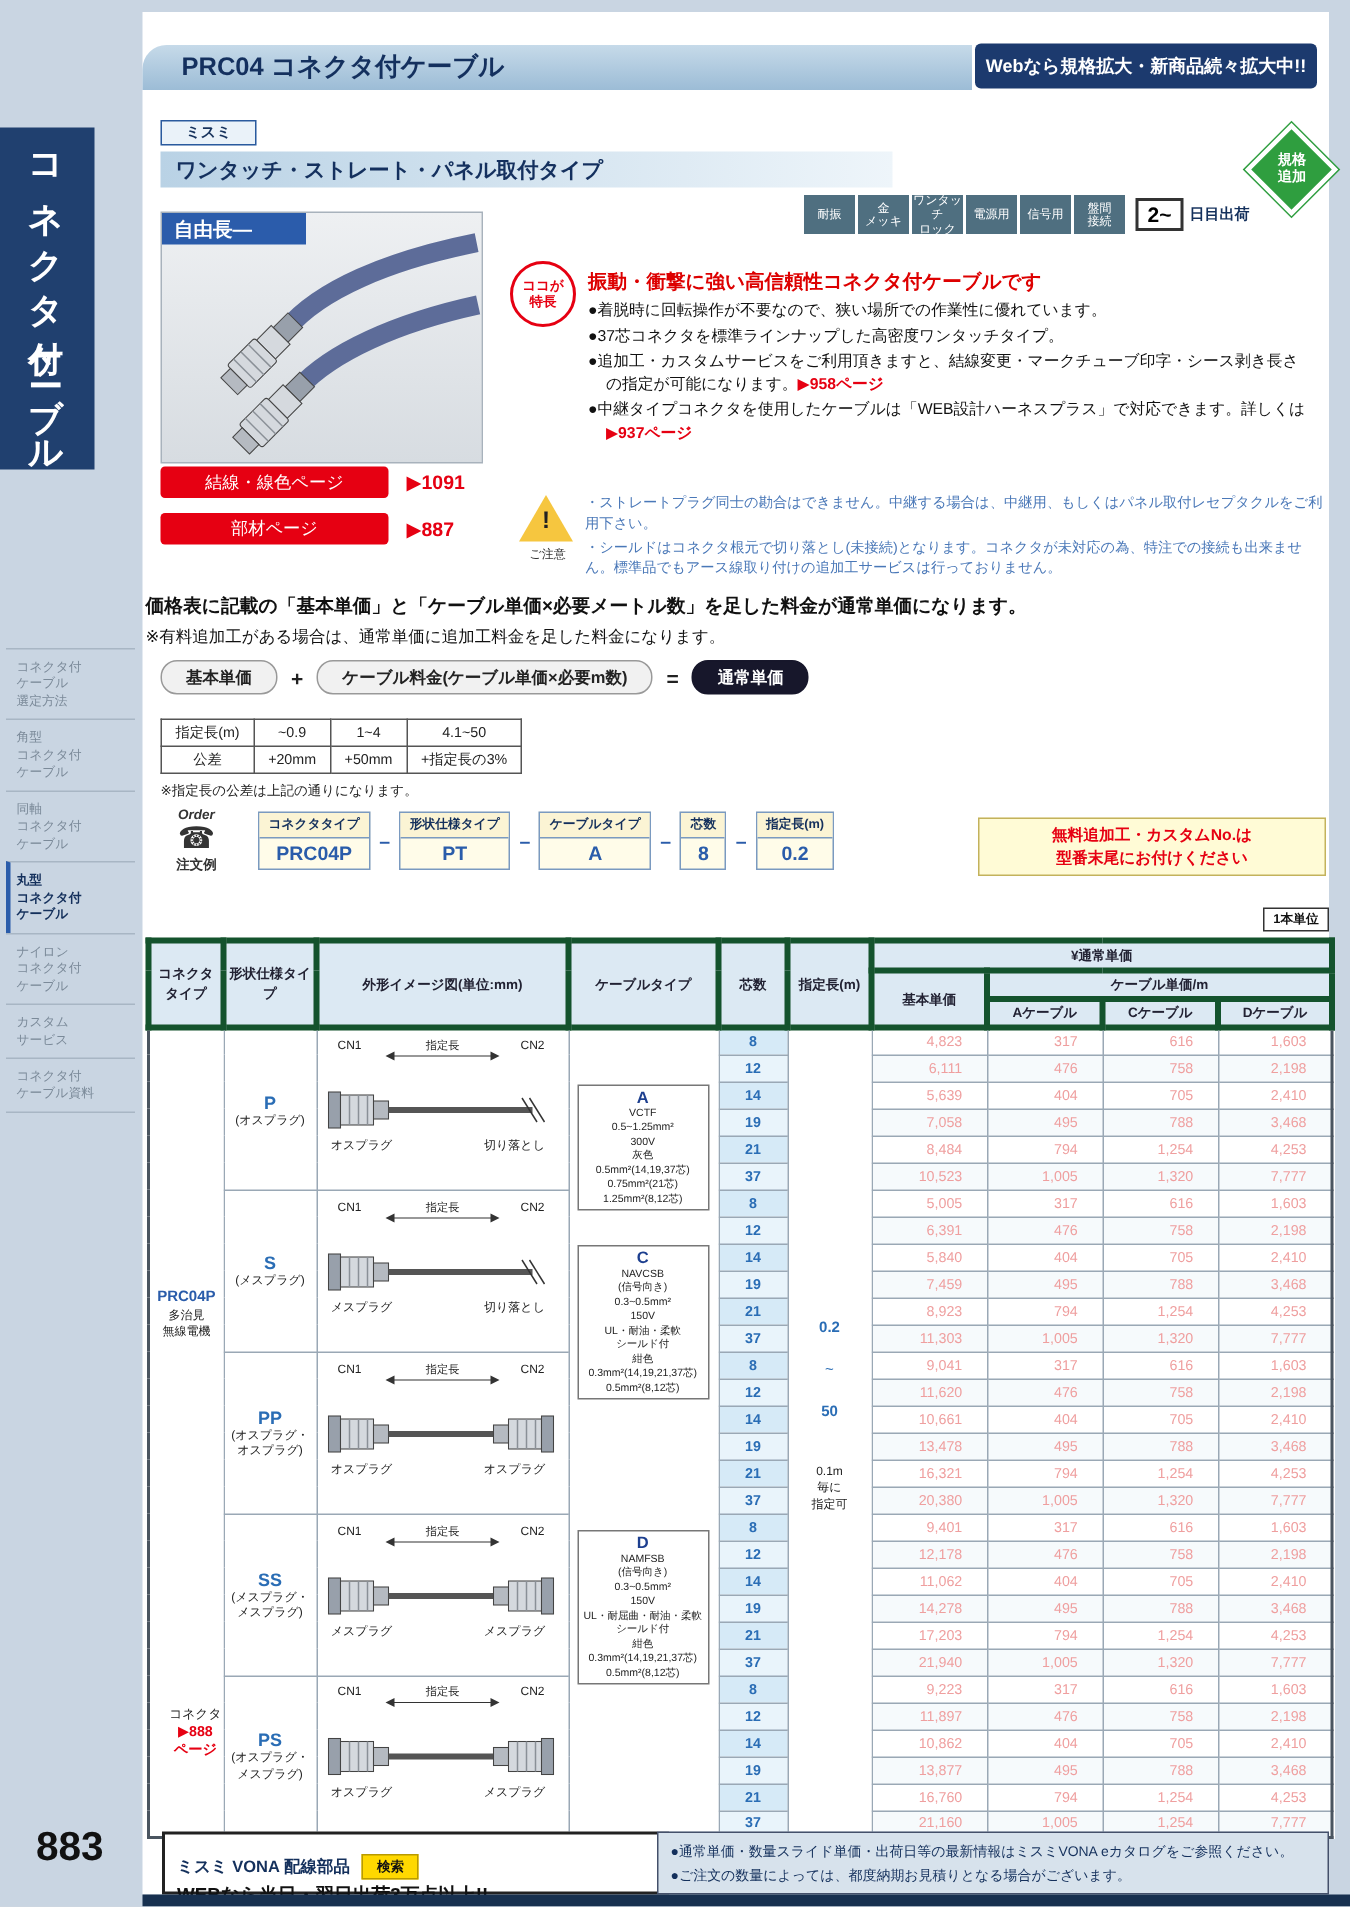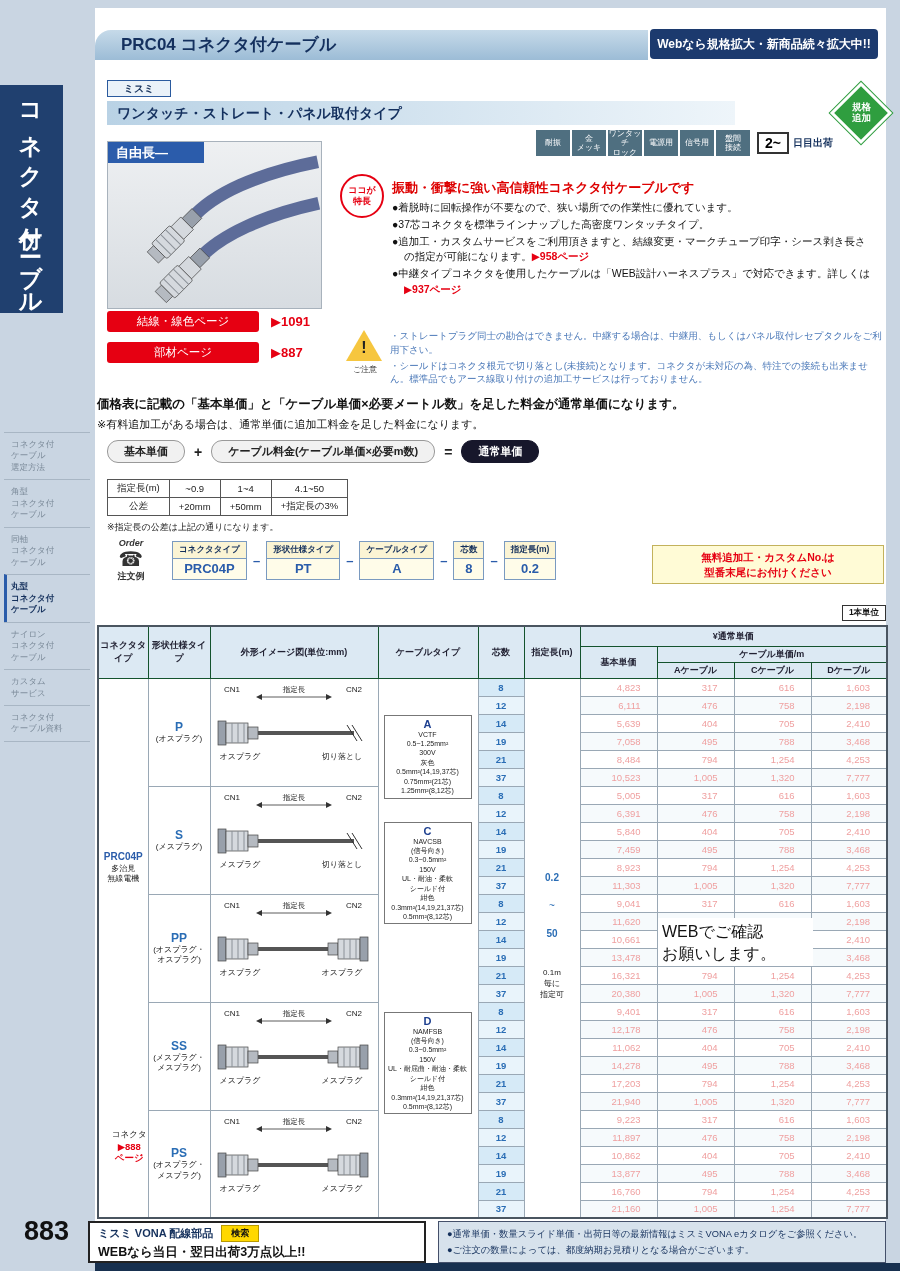--- a/index.html
+++ b/index.html
@@ -22,21 +22,21 @@
     font-size:17px; font-weight:bold; color:#14305e; padding-left:26px; }
   .web-banner { position:absolute; left:650px; top:29px; width:228px; height:30px; line-height:30px;
     background:#1c3a6e; border-radius:4px; color:#fff; font-weight:bold; font-size:12px; text-align:center; }
   .green-diamond { position:absolute; left:839px; top:91px; width:44px; height:44px; background:#2f9e3f;
     border:3px solid #fff; box-shadow:0 0 0 1px #2f9e3f; transform:rotate(45deg);
     display:flex; align-items:center; justify-content:center; }
   .green-diamond span { transform:rotate(-45deg); color:#fff; font-size:9.5px; font-weight:bold;
     white-space:pre-line; text-align:center; line-height:1.15; }
   .brand-tag { position:absolute; left:107px; top:80px; width:64px; height:17px; line-height:15px;
     border:1.5px solid #2a5a9e; background:#eaf2f9; color:#16325c; font-weight:bold; font-size:10px; text-align:center; }
-  .subtitle-bar { position:absolute; left:107px; top:101px; width:628px; height:24px; line-height:24px;
+  .subtitle-bar { position:absolute; left:107px; top:101px; width:488px; height:24px; line-height:24px;
     background:linear-gradient(to right,#b9d2e5,#eef5fa); color:#14305e; font-weight:bold; font-size:14px; padding-left:10px; }
   .badge-row { position:absolute; left:536px; top:130px; display:flex; gap:2px; }
   .feature-badge { width:34px; height:26px; background:#4f6f80; color:#fff; font-size:8px; line-height:1.15;
     display:flex; align-items:center; justify-content:center; text-align:center; white-space:pre-line; }
   .ship-box { position:absolute; left:757px; top:130px; height:26px; display:flex; align-items:center; }
   .ship-days { border:2px solid #333; background:#fff; font-weight:bold; font-size:14px; padding:1px 6px; }
   .ship-label { font-size:10px; font-weight:bold; color:#14305c; margin-left:4px; }
 
   
   .product-img { position:absolute; left:107px; top:141px; width:215px; height:168px;
@@ -93,21 +93,21 @@
   .of-value { color:#2a5caa; font-weight:bold; font-size:13px; padding:2px 4px; min-height:20px; }
   .order-dash { color:#2a5caa; font-weight:bold; font-size:13px; }
   .order-note { position:absolute; left:652px; top:545px; width:232px; background:#fffbd6; border:1px solid #c3b25c;
     color:#e60012; font-weight:bold; font-size:10.5px; text-align:center; white-space:pre-line; padding:4px 2px; line-height:1.4; }
 
   
   .unit-badge { position:absolute; left:842px; top:605px; width:44px; border:1px solid #333; background:#fff;
     font-size:8.5px; font-weight:bold; text-align:center; padding:1px 0; color:#111; }
   .price-table { position:absolute; left:97px; top:625px; width:789px; table-layout:fixed; border-collapse:collapse;
     background:#fff; border:2px solid #4a5560; }
-  .price-table th { border:1px solid #14532d; background:#dce9f3; font-size:9px; font-weight:bold; color:#223;
+  .price-table th { border:4px solid #14532d; background:#dce9f3; font-size:9px; font-weight:bold; color:#223;
     text-align:center; word-break:break-all; padding:1px; }
   .th-r1 { height:20px; } .th-r2 { height:16px; } .th-r3 { height:16px; }
   .price-table td { border:1px solid #9aa8b5; border-top-color:#c9d2da; height:18px; vertical-align:middle;
     padding:0; overflow:visible; background:#fff; font-size:9.5px; }
   .price-table tr.group-start td { border-top-color:#5d6b78; }
   .td-cores { color:#2a6db5; font-weight:bold; font-size:10px; text-align:center; background:#d6eaf7 !important; }
   tbody tr:nth-child(even) .td-cores { background:#e9f4fb !important; }
   .td-price { color:#ef9f9f; text-align:right; padding-right:16px !important; }
   tbody tr:nth-child(even) .td-price { background:#f6fafc; }
   .td-conn, .td-cable, .td-len { position:relative; }
@@ -134,21 +134,21 @@
   .c-rib { stroke:#8a9097; stroke-width:1; }
   .c-nose { fill:#b5bac1; stroke:#444; stroke-width:0.7; }
   .c-cable { stroke:#555; stroke-width:4; }
   .c-cut { stroke:#333; stroke-width:1; }
   .dg-dim { stroke:#333; stroke-width:0.8; } .dg-arr { fill:#333; }
   .web-overlay { position:absolute; left:658px; top:918px; width:155px; height:48px; background:#fff;
     font-size:16px; color:#111; white-space:pre-line; line-height:1.35; padding:3px 4px; }
 
   
   .page-num { position:absolute; left:24px; top:1216px; font-size:27px; font-weight:bold; color:#111; }
-  .search-box { position:absolute; left:88px; top:1221px; width:338px; height:42px; border:2px solid #222; background:#fff; padding:2px 8px; }
+  .search-box { position:absolute; left:108px; top:1221px; width:338px; height:42px; border:2px solid #222; background:#fff; padding:13px 8px; }
   .sb-row1 { display:flex; align-items:center; gap:8px; }
   .sb-brand { font-size:11px; font-weight:bold; color:#14305c; }
   .sb-badge { background:#ffd800; border:1px solid #b99a00; font-size:9px; font-weight:bold; color:#111; padding:1px 9px; cursor:pointer; }
   .sb-row2 { font-size:12.5px; font-weight:bold; color:#111; margin-top:2px; }
   .footer-notes { position:absolute; left:438px; top:1221px; width:448px; height:42px; background:#d7e2ec;
     border:1px solid #44506a; padding:4px 8px; font-size:9.3px; color:#14305c; line-height:1.75; }
   .bottom-bar { position:absolute; left:95px; top:1263px; width:805px; height:8px; background:#17304f; }
 </style>
 </head>
 <body>
@@ -748,22 +748,20 @@
         </tr>
         <tr>
           <td class="td-cores">37</td>
           <td class="td-price">21,160</td>
           <td class="td-price">1,005</td>
           <td class="td-price">1,254</td>
           <td class="td-price">7,777</td>
         </tr>
       </tbody>
   </table>
-  <div class="web-overlay">WEBでご確認
-お願いします。</div>
 
   <div class="page-num">883</div>
   <div class="search-box">
     <div class="sb-row1">
       <span class="sb-brand">ミスミ VONA 配線部品</span>
       <span class="sb-badge">検索</span>
     </div>
     <div class="sb-row2">WEBなら当日・翌日出荷3万点以上!!</div>
   </div>
   <div class="footer-notes">

